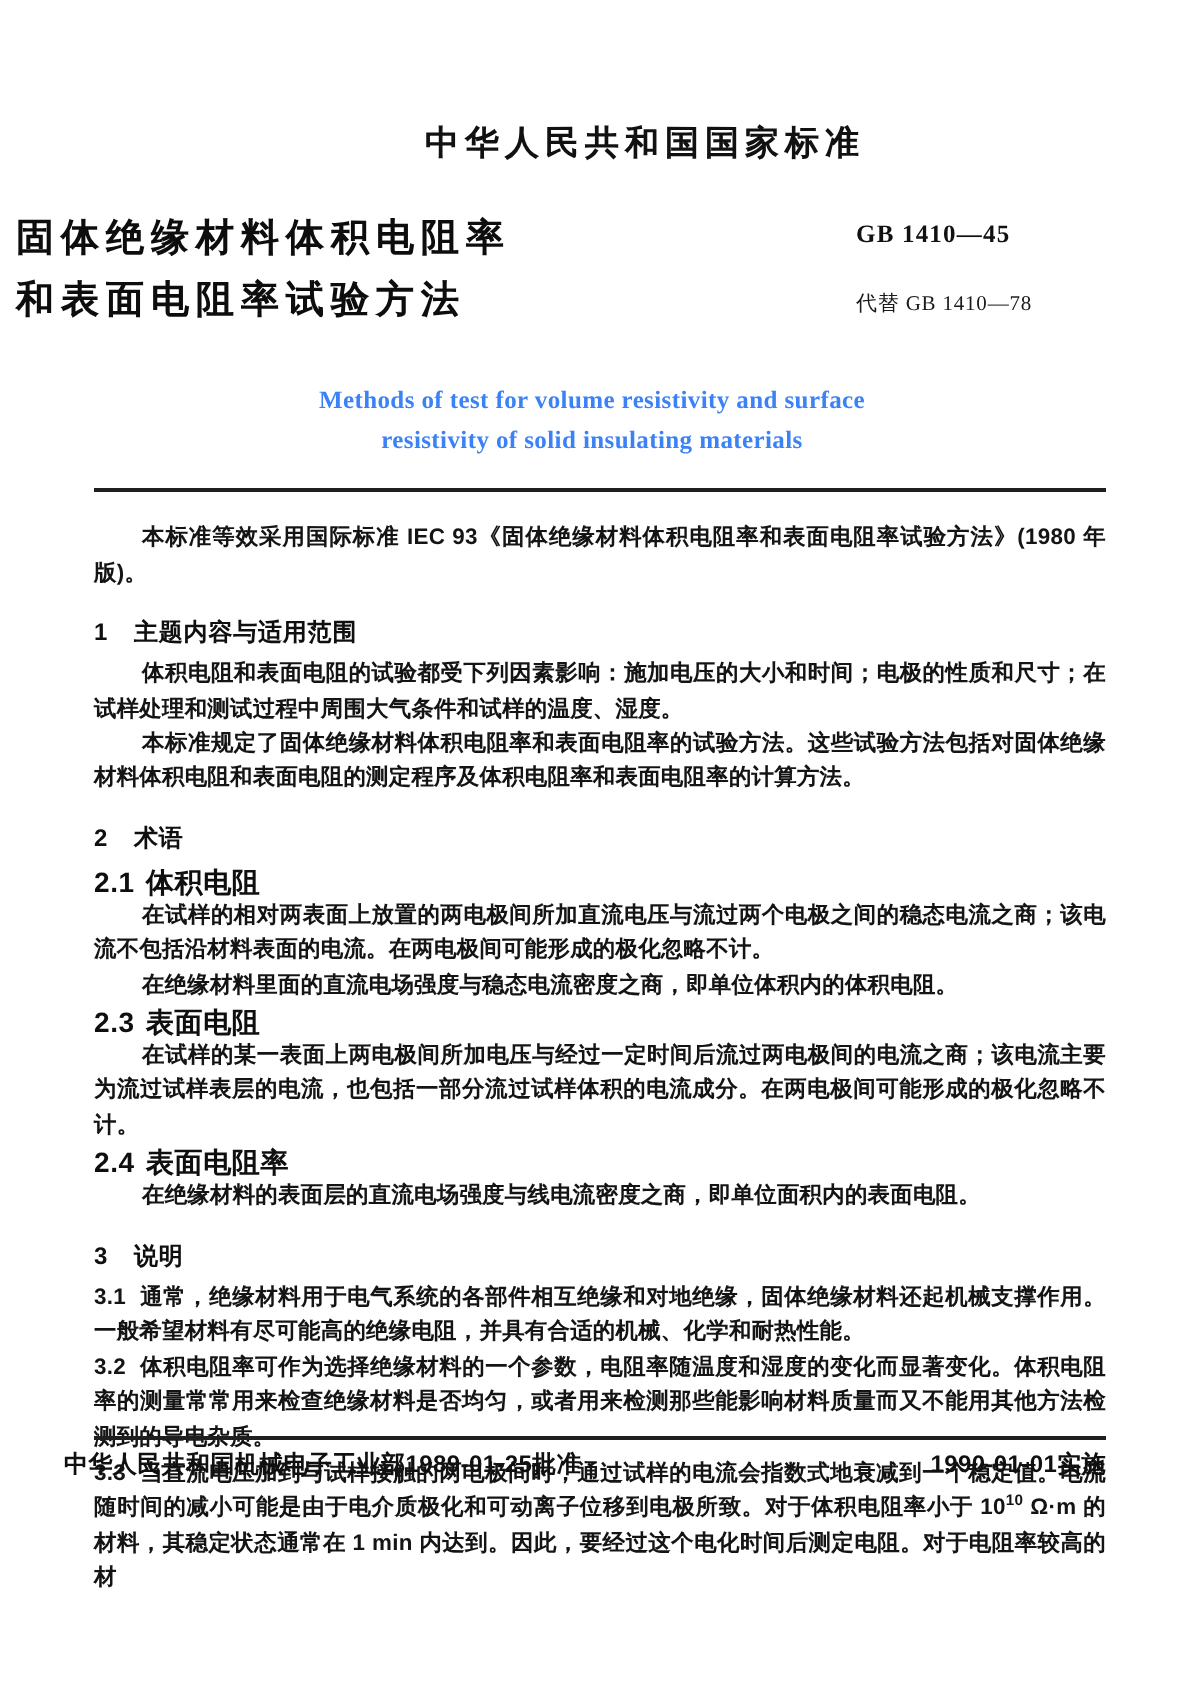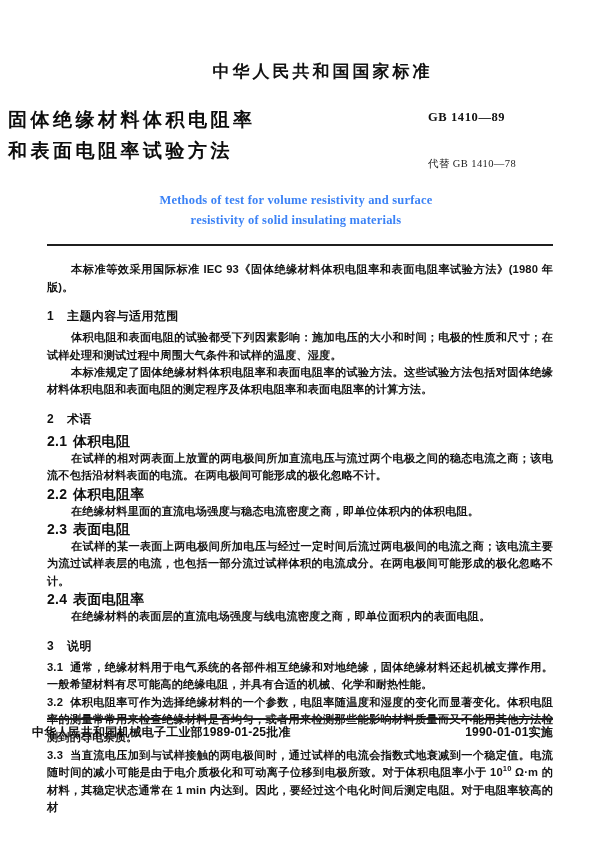--- a/index.html
+++ b/index.html
@@ -70,21 +70,21 @@
   }
   .std-number {
     font-family: "Liberation Serif", "DejaVu Serif", serif;
     font-weight: bold;
     font-size: 12.5px;
     letter-spacing: 0.6px;
     color: #111;
     white-space: nowrap;
   }
   .std-replaces {
-    margin-top: 32px;
+    margin-top: 20px;
     font-family: "Liberation Serif", "DejaVu Serif", serif;
     font-size: 10.5px;
     letter-spacing: 0.4px;
     color: #1a1a1a;
     white-space: nowrap;
   }
 
   .english-title {
     margin-top: 8px;
     text-align: center;
@@ -207,21 +207,21 @@
   <div class="masthead">
     <div class="national-standard-line">中华人民共和国国家标准</div>
 
     <div class="title-block">
       <div class="doc-title">
         <div class="tline">固体绝缘材料体积电阻率</div>
         <div class="tline">和表面电阻率试验方法</div>
       </div>
 
       <div class="std-number-block">
-        <div class="std-number">GB 1410—89</div>
+        <div class="std-number">GB 1410—45</div>
         <div class="std-replaces">代替 GB 1410—78</div>
       </div>
     </div>
 
     <div class="english-title">
       <div class="eline">Methods of test for volume resistivity and surface</div>
       <div class="eline">resistivity of solid insulating materials</div>
     </div>
   </div>
 
@@ -239,23 +239,20 @@
 
     <div class="heading sec">
       <span class="hnum">2</span><span>术语</span>
     </div>
 
     <div class="subheading">
       <span class="snum">2.1</span><span>体积电阻</span>
     </div>
     <p class="para indent">在试样的相对两表面上放置的两电极间所加直流电压与流过两个电极之间的稳态电流之商；该电流不包括沿材料表面的电流。在两电极间可能形成的极化忽略不计。</p>
 
-    <div class="subheading">
-      <span class="snum">2.2</span><span>体积电阻率</span>
-    </div>
     <p class="para indent">在绝缘材料里面的直流电场强度与稳态电流密度之商，即单位体积内的体积电阻。</p>
 
     <div class="subheading">
       <span class="snum">2.3</span><span>表面电阻</span>
     </div>
     <p class="para indent">在试样的某一表面上两电极间所加电压与经过一定时间后流过两电极间的电流之商；该电流主要为流过试样表层的电流，也包括一部分流过试样体积的电流成分。在两电极间可能形成的极化忽略不计。</p>
 
     <div class="subheading">
       <span class="snum">2.4</span><span>表面电阻率</span>
     </div>

